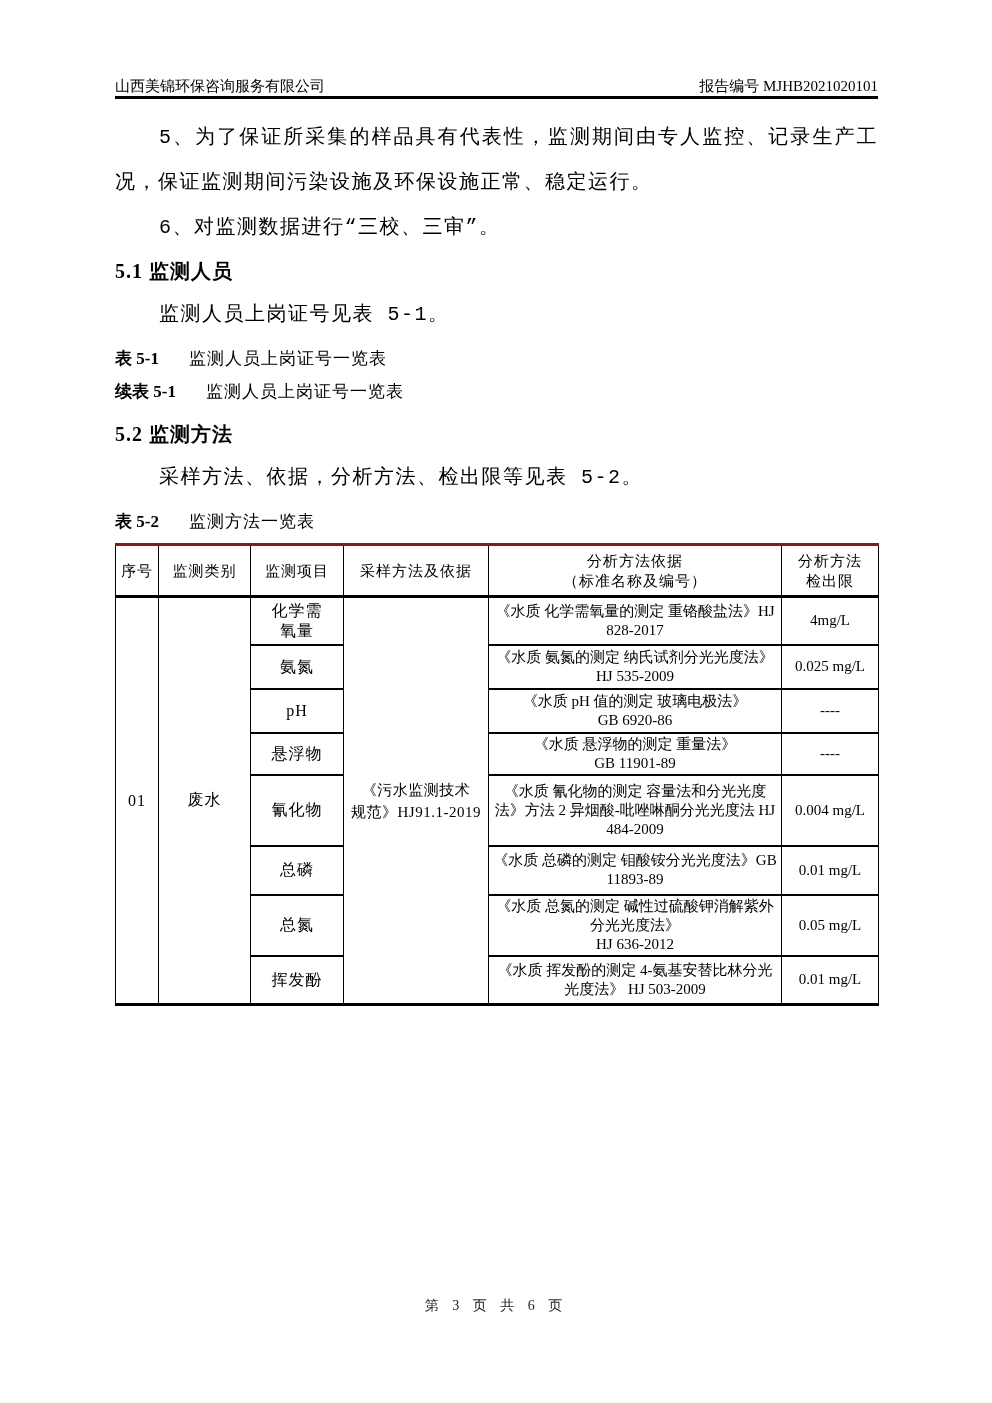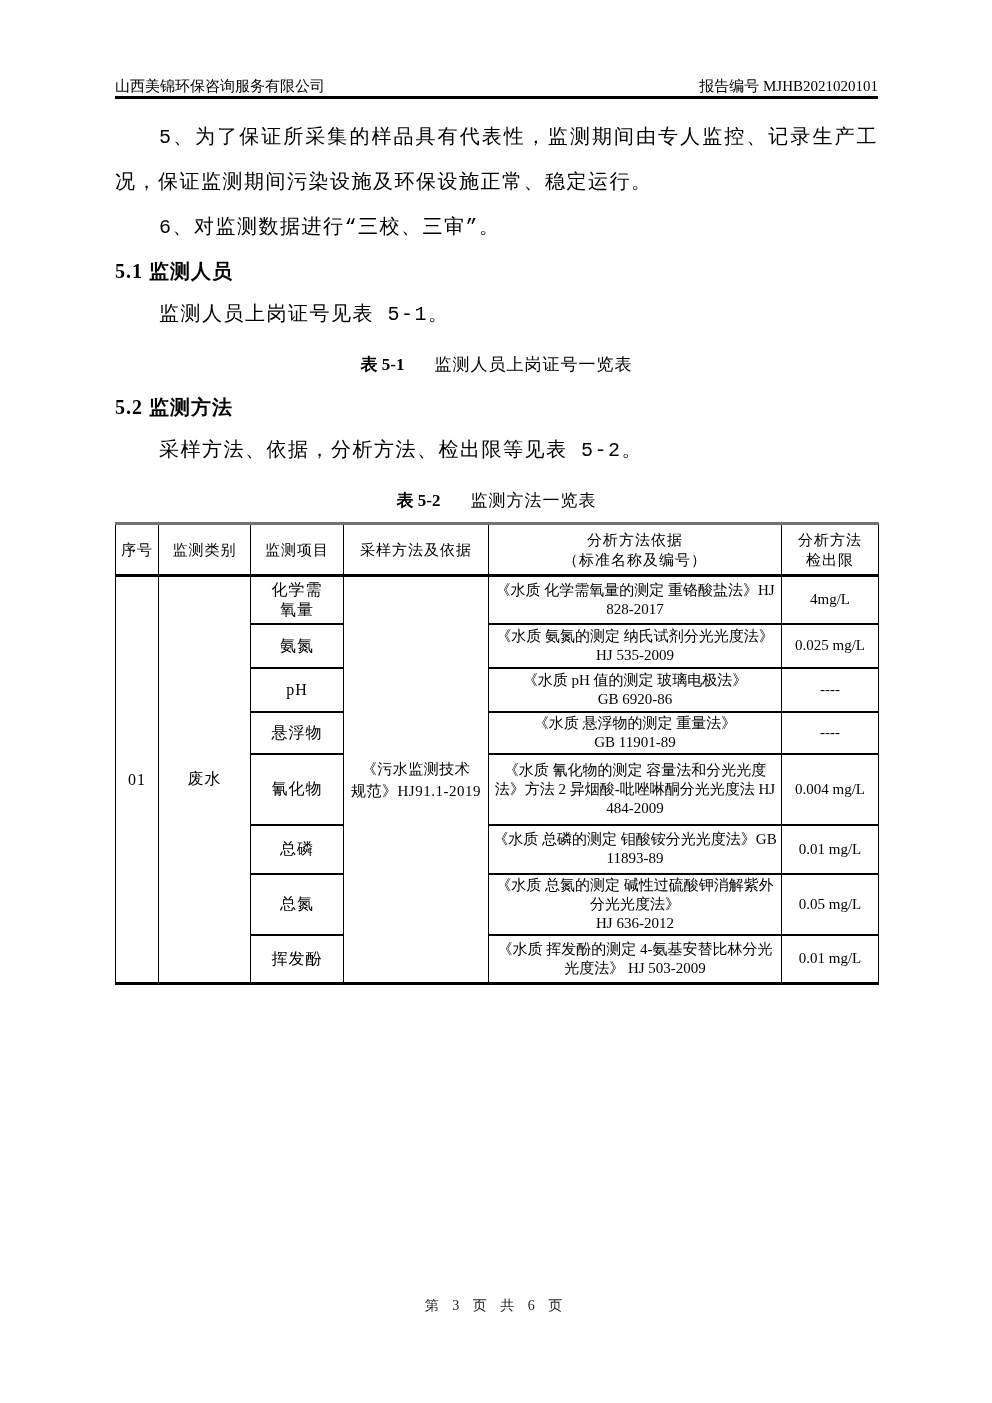--- a/index.html
+++ b/index.html
@@ -9,30 +9,30 @@
           padding:76px 114px 0 115px; overflow:hidden; }
 
   .doc-header { display:flex; justify-content:space-between; align-items:flex-end;
                 font-size:15px; line-height:20px; border-bottom:3px solid #000; }
 
   .para { font-size:20px; line-height:45px; text-align:justify; letter-spacing:1.5px; text-indent:2.2em;font-family:Liberation Mono, monospace; }
   .para.first { margin-top:16px; }
   h2.sec { font-size:20px; line-height:42px; font-weight:bold; letter-spacing:1px; }
   h2.m { margin-top:6px; }
 
-  .caption { text-align:center; font-size:17px; line-height:22px; margin:17px 0 10px; letter-spacing:1px; }
+  .caption { text-align:left; font-size:17px; line-height:22px; margin:11px 0 10px; letter-spacing:1px; }
   .caption b { margin-right:30px; letter-spacing:0; }
 
   table { border-collapse:collapse; width:763px; table-layout:fixed; }
 
   .t51 { border-top:3px solid #000; border-bottom:3px solid #000; }
   .t51 td { border:1px solid #000; height:44px; text-align:center; vertical-align:middle;
             font-size:17px; letter-spacing:1px; padding:2px; }
 
-  .t52 { border-top:3px solid #737373; border-bottom:3px solid #000;border-radius:15px; }
+  .t52 { border-top:3px solid #7f1d1d; border-bottom:3px solid #000;border-radius:15px; }
   .t52 th, .t52 td { border:1px solid #000; border-top-width:2px; border-bottom-width:2px;
                      text-align:center; vertical-align:middle; font-weight:normal;
                      font-size:15px; padding:1px 2px; }
   .t52 thead th { border-bottom:3px solid #000; white-space:pre-line; line-height:20px; letter-spacing:1px; }
   .t52 .item { white-space:pre-line; line-height:20px; font-size:16px; letter-spacing:1px; }
   .t52 .serial, .t52 .category { font-size:16px; letter-spacing:1px; }
   .t52 .sampling { line-height:22px; white-space:pre-line; letter-spacing:0.5px; }
   .t52 .method { line-height:19px; white-space:pre-line; }
   .t52 .limit { font-size:15px; }
 
@@ -53,20 +53,23 @@
   <p class="para">6、对监测数据进行“三校、三审”。</p>
 
   <h2 class="sec">5.1 监测人员</h2>
   <p class="para">监测人员上岗证号见表 5-1。</p>
 
   <div class="caption">
     <b>表 5-1</b><span>监测人员上岗证号一览表</span>
   </div>
 
 
+  <div class="caption">
+    <b>续表 5-1</b><span>监测人员上岗证号一览表</span>
+  </div>
 
 
   <h2 class="sec m">5.2 监测方法</h2>
   <p class="para">采样方法、依据，分析方法、检出限等见表 5-2。</p>
 
   <div class="caption">
     <b>表 5-2</b><span>监测方法一览表</span>
   </div>
 
   <table class="t52">

